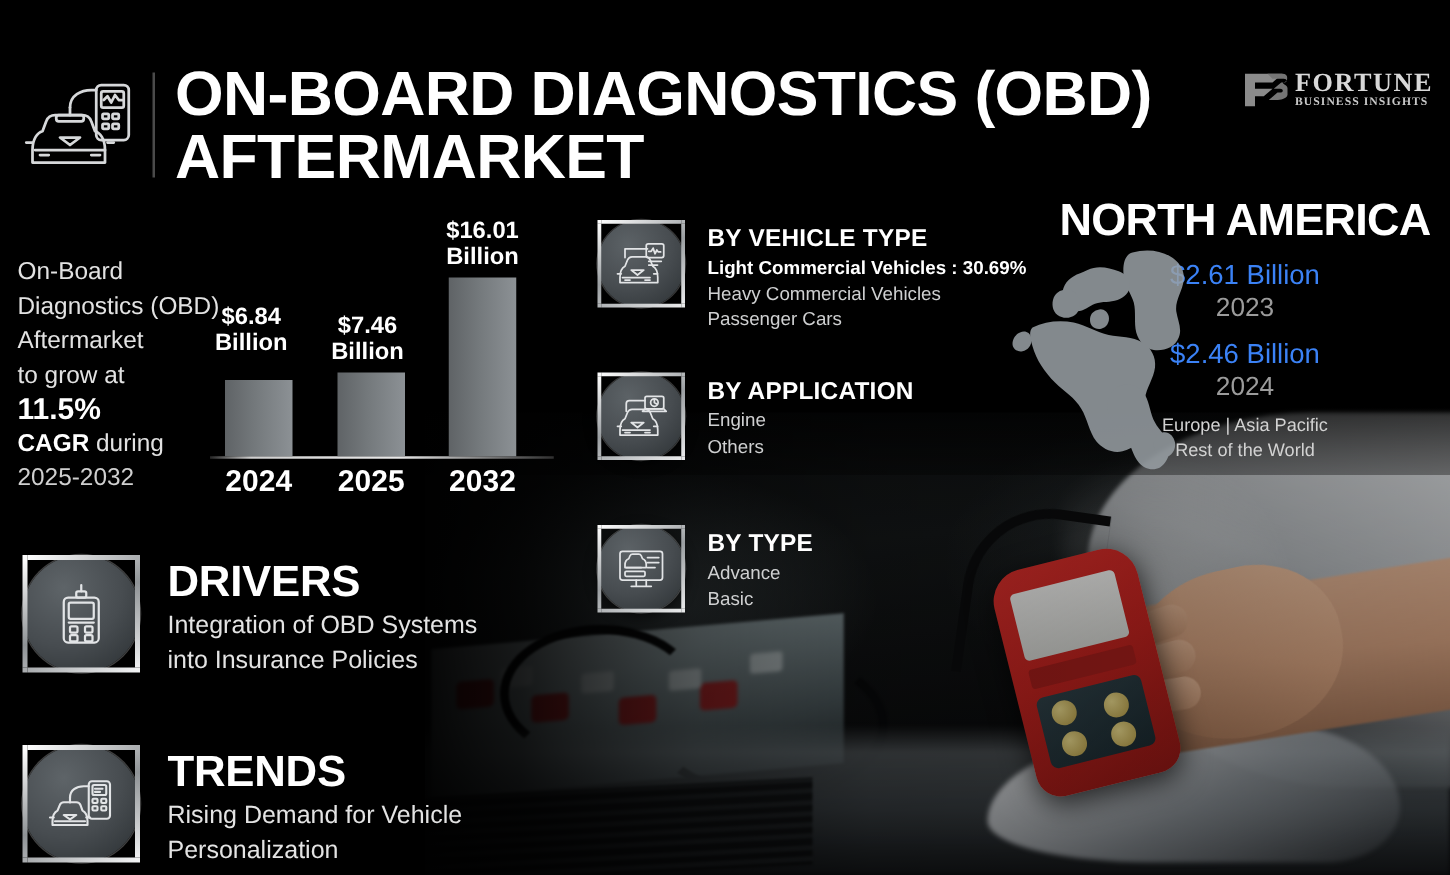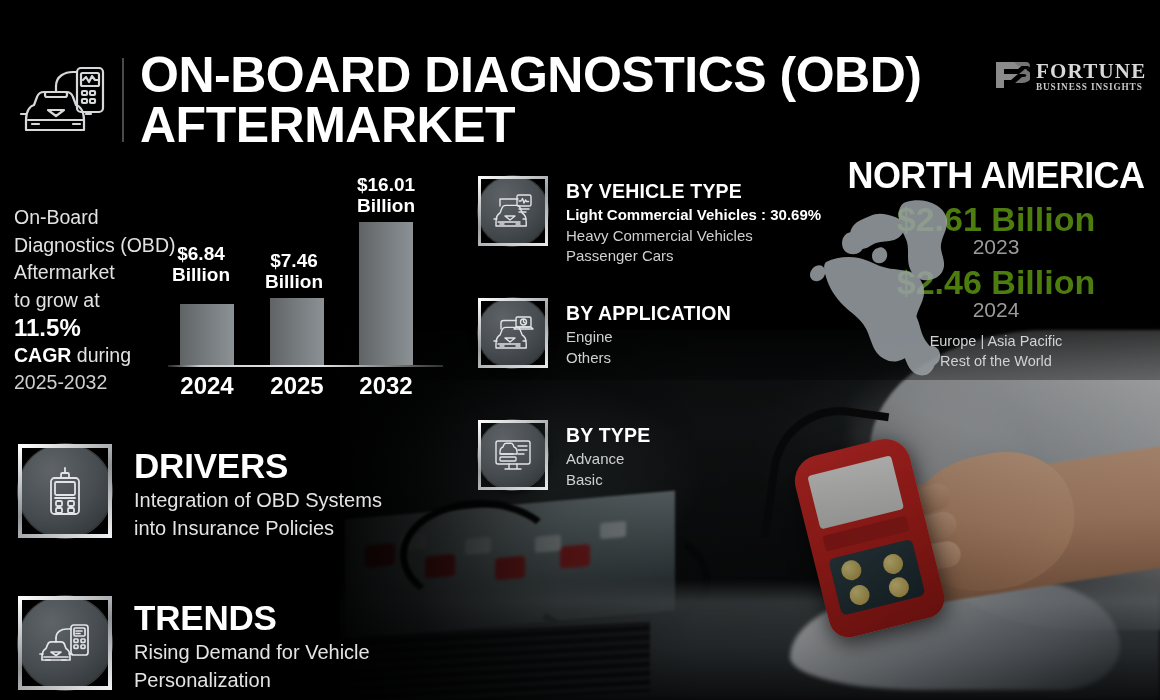--- a/index.html
+++ b/index.html
@@ -101,21 +101,21 @@
 
   
   .header { position:absolute; left:0; top:0; width:1160px; height:112px; }
   .hdr-icon { position:absolute; left:16px; top:14px; width:94px; height:84px; }
   .hdr-div { position:absolute; left:122px; top:14px; width:2px; height:84px; background:#4a4a4a; }
   .hdr-title {
     position:absolute; left:140px; top:6px; width:790px;
     font-weight:bold; font-size:50px; line-height:50px; letter-spacing:-.5px;
     color:#fff; text-transform:uppercase;
   }
-  .logo { position:absolute; right:8px; top:8px; width:160px; height:40px; display:flex; align-items:flex-end; gap:6px; }
+  .logo { position:absolute; right:8px; top:8px; width:160px; height:40px; display:flex; align-items:center; gap:6px; }
   .logo-text { display:flex; flex-direction:column; line-height:1; }
   .logo-main { font-family:"Liberation Serif", serif; font-weight:bold; font-size:21px; letter-spacing:1.2px; color:#d8d8d8; }
   .logo-sub { font-family:"Liberation Serif", serif; font-weight:bold; font-size:9.3px; letter-spacing:.85px; color:#c9c9c9; margin-top:1px; }
 
   
   .blurb {
     position:absolute; left:14px; top:160px; width:170px;
     font-size:19.5px; line-height:27.5px; color:#e2e2e2;
   }
   .blurb b { font-weight:bold; color:#fff; }
@@ -140,21 +140,21 @@
     display:flex; align-items:center; justify-content:center;
   }
   .seg-body { margin-left:88px; padding-top:4px; }
   .seg-title { font-size:19.5px; font-weight:bold; letter-spacing:.2px; color:#fff; text-transform:uppercase; margin-bottom:2px; }
   .seg-item { font-size:15px; line-height:20.5px; color:#cfd0d1; }
   .seg-item.bold { font-weight:bold; color:#fff; font-size:15px; }
 
   
   .region { position:absolute; right:14px; top:112px; width:300px; text-align:center; }
   .region-title { font-size:36px; font-weight:bold; letter-spacing:-.6px; color:#fff; line-height:40px; }
-  .region-val { font-size:34px; font-weight:bold; color:#4d7c0f; line-height:31px; margin-top:8px; }
+  .region-val { font-size:22px; font-weight:normal; color:#3b82f6; line-height:31px; margin-top:8px; }
   .region-year { font-size:21px; color:#9b9b9b; line-height:24px; }
   .region-more { font-size:14.5px; color:#d2d2d2; line-height:20px; margin-top:9px; }
   .map { position:absolute; right:148px; top:30px; width:190px; height:190px; opacity:.85; }
 
   
   .callouts { position:absolute; left:14px; top:400px; width:420px; }
   .callout { position:relative; min-height:100px; margin-bottom:52px; }
   .co-badge {
     position:absolute; left:4px; top:0; width:94px; height:94px; border-radius:50%;
     background:radial-gradient(circle at 34% 26%,#5e6468 0%,#474c50 55%,#2c3134 100%);

